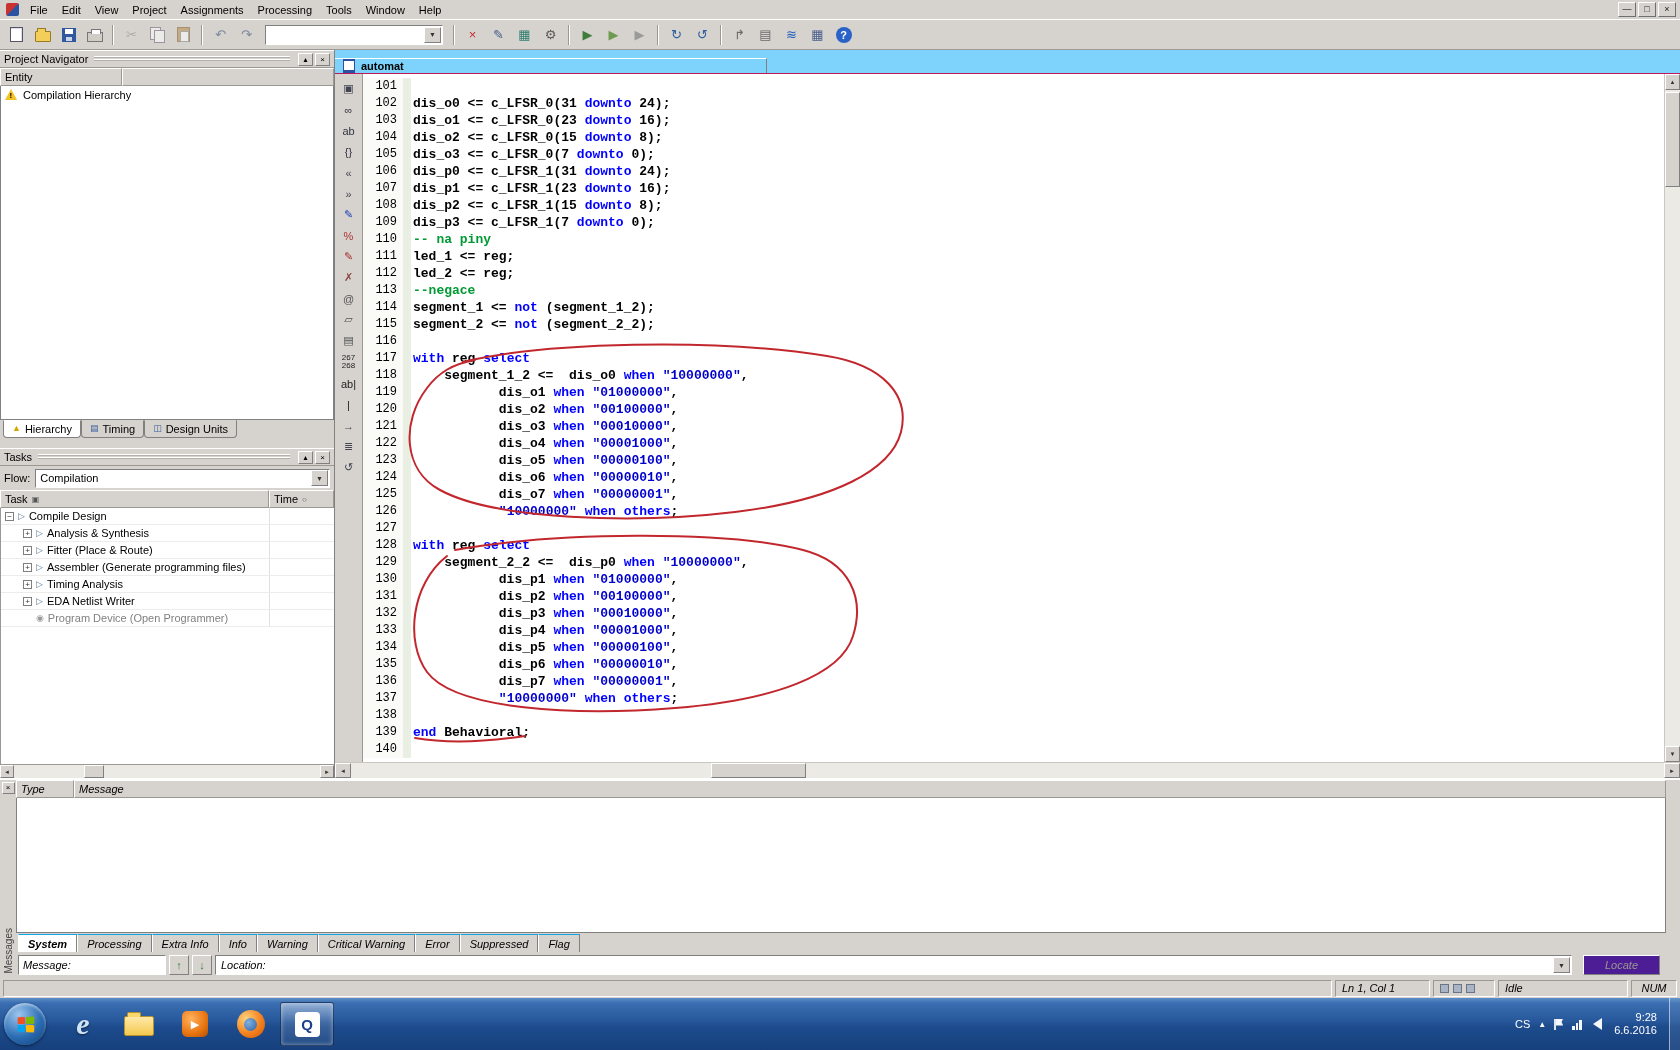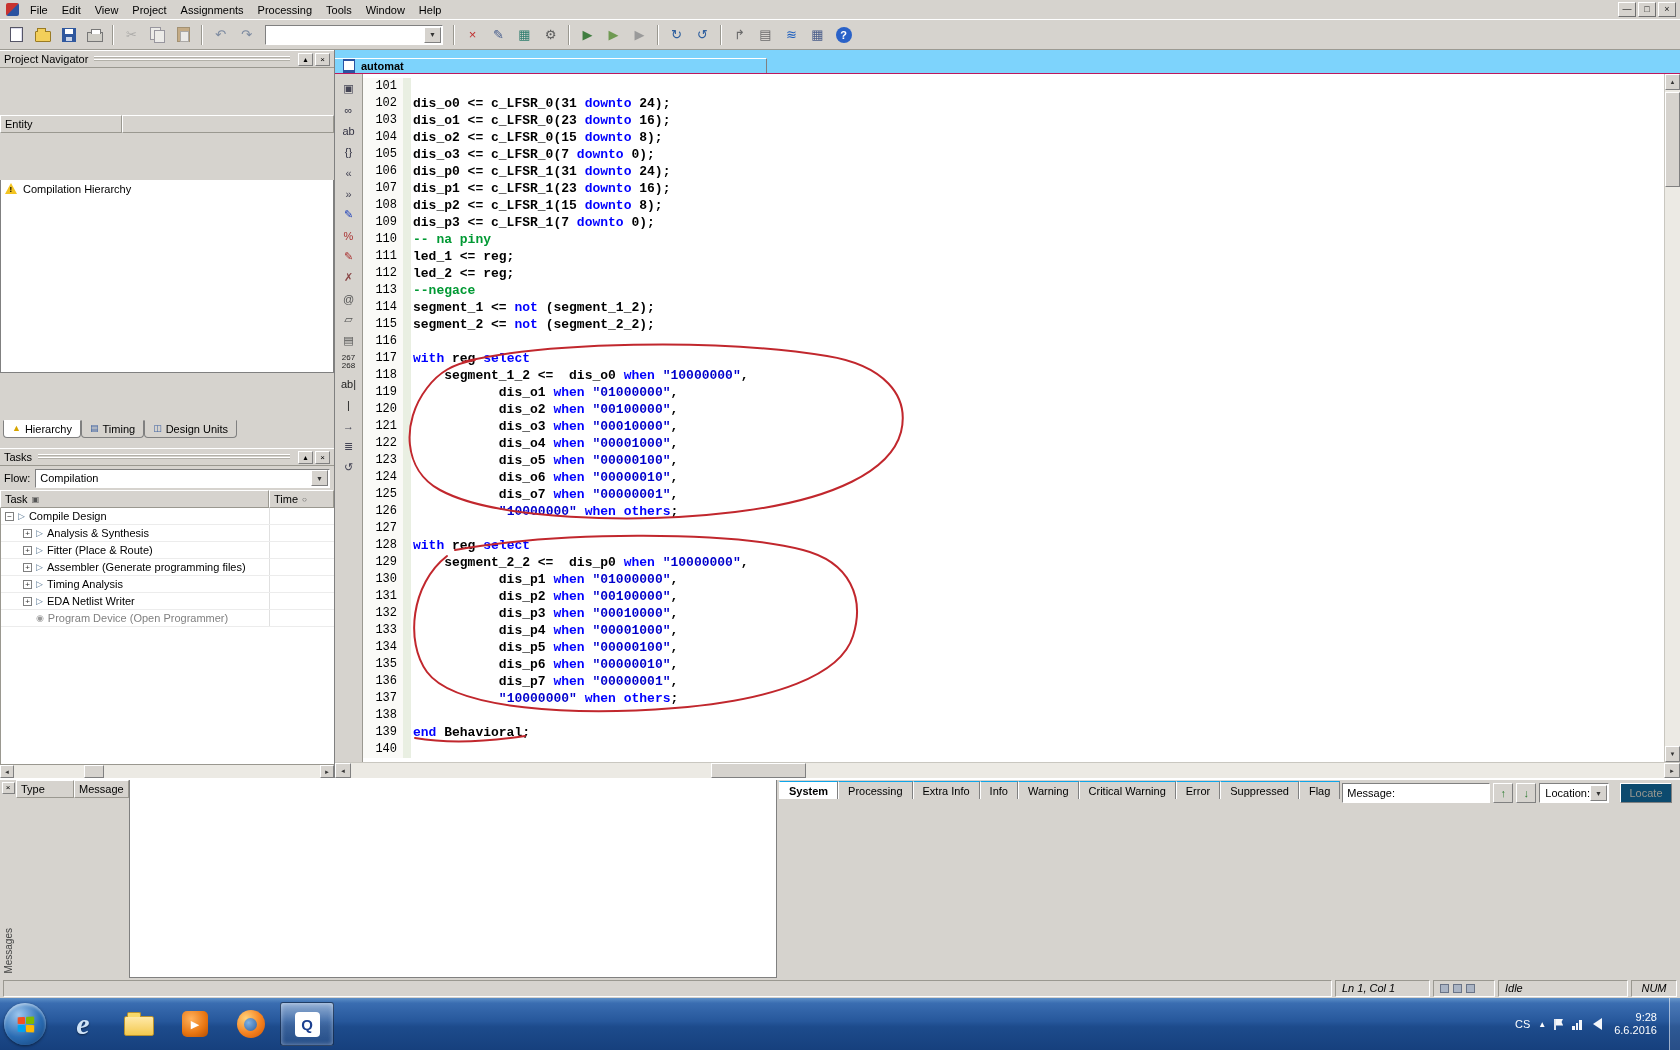--- a/index.html
+++ b/index.html
@@ -42,21 +42,21 @@
   .i-help { width:16px; height:16px; border-radius:50%; background:#2a62c8; color:#fff; font-weight:bold; font-size:11px; display:flex; align-items:center; justify-content:center; }
 
   
   .main { height:728px; display:flex; min-height:0; }
   .left-col { width:335px; display:flex; flex-direction:column; border-right:1px solid #808080; background:#d6d3ce; }
 
   .panel-title { height:18px; display:flex; align-items:center; font-size:11px; padding:0 4px; border-top:1px solid #fff; border-bottom:1px solid #9a9890; }
   .pt-fill { flex:1; height:6px; margin:0 6px; background:repeating-linear-gradient(to bottom,#fff 0 1px,#b2b0a8 1px 2px,transparent 2px 3px); }
   .pt-btn { width:15px; height:13px; font-size:8px; line-height:11px; text-align:center; border:1px solid; border-color:#fff #808080 #808080 #fff; margin-left:2px; background:#d6d3ce; }
 
-  .pn-section { height:390px; display:flex; flex-direction:column;gap:47px; }
+  .pn-section { height:390px; display:flex; flex-direction:column; }
   .pn-header { display:flex; height:18px; background:#d6d3ce; }
   .pn-hcol { padding:2px 4px; border:1px solid; border-color:#fff #9a9890 #9a9890 #fff; }
   .pn-hcol.c1 { width:122px; } .pn-hcol.c2 { flex:1; }
   .pn-body { flex:1; background:#fff; border:1px solid #808080; border-top:none; overflow:hidden; }
   .pn-row { display:flex; align-items:center; height:18px; padding-left:4px; gap:5px; }
   .warn-icon { position:relative; width:13px; height:12px; }
   .warn-icon::before { content:''; position:absolute; left:0; top:0; border-left:6px solid transparent; border-right:6px solid transparent; border-bottom:11px solid #f3c421; }
   .warn-icon::after { content:'!'; position:absolute; left:4.5px; top:2px; font-size:8px; font-weight:bold; color:#000; z-index:1; }
   .pn-tabs { height:20px; display:flex; background:#d6d3ce; padding-left:3px; align-items:flex-start; }
   .tab { display:flex; align-items:center; gap:4px; padding:1px 8px 2px; font-size:11px; border:1px solid #808080; border-top:1px solid #d6d3ce; background:#d6d3ce; border-radius:0 0 4px 4px; height:18px; }
@@ -109,34 +109,34 @@
   .hscroll { height:16px; display:flex; background:#eceae4; border-top:1px solid #c9c7c0; }
   .hscroll .sc-btn { width:16px; }
   .anno-svg { position:absolute; left:0; top:0; pointer-events:none; z-index:5; }
   .anno { fill:none; stroke:#c1272d; stroke-width:2; stroke-linecap:round; }
 
   
   .msg-panel { height:200px; display:flex; border-top:2px solid #fff; background:#d6d3ce; }
   .msg-side { width:16px; display:flex; flex-direction:column; align-items:center; padding-top:2px; }
   .msg-close { width:13px; height:12px; background:#d6d3ce; border:1px solid; border-color:#fff #808080 #808080 #fff; font-size:8px; line-height:10px; text-align:center; }
   .msg-vlabel { margin-top:auto; margin-bottom:4px; writing-mode:vertical-rl; transform:rotate(180deg); font-size:10px; color:#444; }
-  .msg-content { flex:1; display:flex; flex-direction:row; min-width:0; padding-right:2px; }
+  .msg-content { flex:1; display:flex; flex-direction:column; min-width:0; padding-right:14px;font-style:italic; }
   .msg-header { display:flex; height:18px; }
   .mh-cell { padding:2px 4px; border:1px solid; border-color:#fff #9a9890 #9a9890 #fff; background:#d6d3ce; }
   .mh-type { width:58px; } .mh-msg { flex:1; }
   .msg-body { flex:1; background:#fff; border:1px solid #808080; border-top:none; }
   .msg-tabs { height:19px; display:flex; padding-left:2px; align-items:flex-end; }
   .mtab { height:18px; padding:0 9px; display:flex; align-items:center; border-left:1px solid #fff; border-right:1px solid #808080; border-top:1px solid #0ea5e9; background:#d6d3ce; }
   .mtab.active { background:#fff; font-weight:bold; }
   .msg-bar { height:26px; display:flex; align-items:center; gap:3px; padding:2px; }
   .msg-label-box { width:148px; height:20px; background:#fff; border:1px solid; border-color:#808080 #fff #fff #808080; display:flex; align-items:center; padding-left:4px; }
   .arrow-btn { width:20px; height:20px; background:#d6d3ce; border:1px solid; border-color:#fff #808080 #808080 #fff; display:flex; align-items:center; justify-content:center; color:#2e7d32; font-size:11px; }
   .loc-box { flex:1; height:20px; background:#fff; border:1px solid; border-color:#808080 #fff #fff #808080; display:flex; align-items:center; padding-left:5px; }
   .loc-box .dd-arrow { margin-left:auto; }
-  .locate-btn { width:52px; height:20px; background:#0c4a6e; border:1px solid; border-color:#fff #808080 #808080 #fff; display:flex; align-items:center; justify-content:center; color:#9a9890; margin:0 4px 0 8px; }
+  .locate-btn { width:77px; height:20px; background:#4c1d95; border:1px solid; border-color:#fff #808080 #808080 #fff; display:flex; align-items:center; justify-content:center; color:#9a9890; margin:0 4px 0 8px; }
 
   
   .statusbar { height:20px; display:flex; align-items:center; padding:1px 3px; gap:3px; }
   .sb-box { height:17px; border:1px solid; border-color:#9a9890 #fff #fff #9a9890; display:flex; align-items:center; padding:0 6px;font-style:italic; }
   .sb-main { flex:1; }
   .sb-pos { width:95px; }
   .sb-icons { width:62px; gap:4px; }
   .sb-ico { width:9px; height:9px; background:#aab4c4; border:1px solid #6a7487; }
   .sb-idle { width:130px; }
   .sb-num { width:46px; justify-content:center; }

